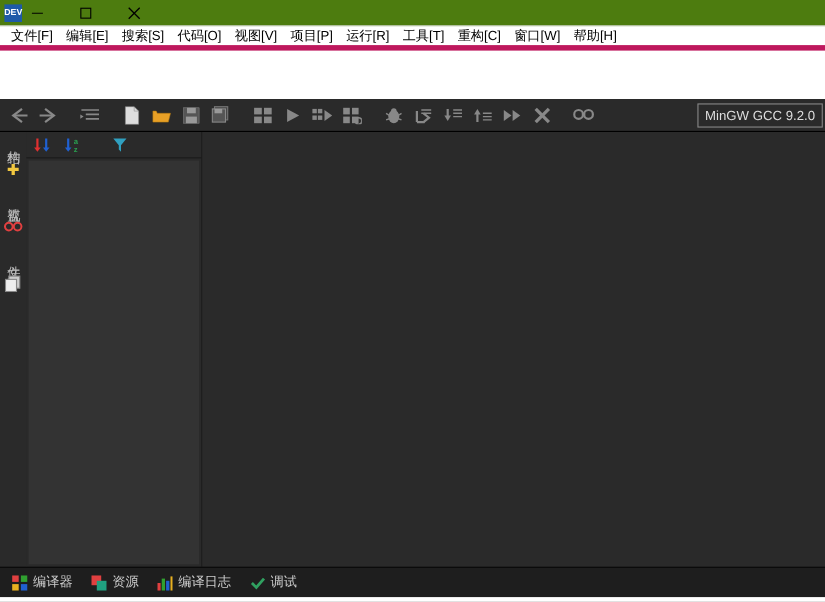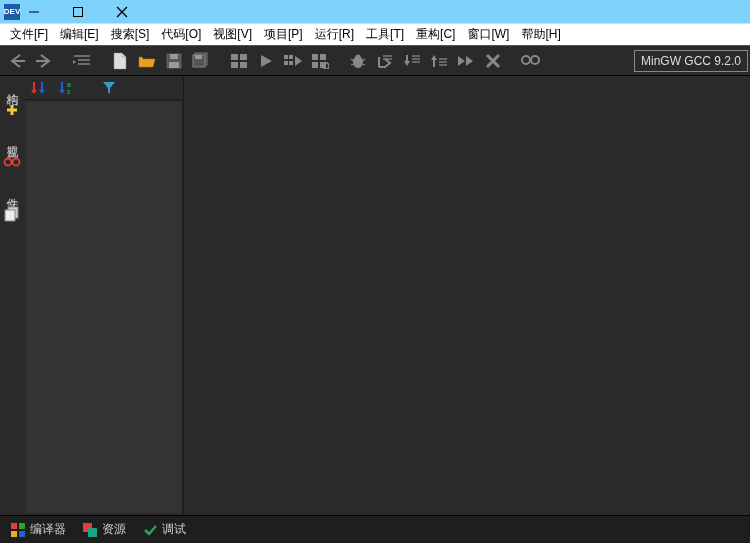--- a/index.html
+++ b/index.html
@@ -1,27 +1,27 @@
 <!DOCTYPE html>
 <html><head>
 <meta charset="utf-8">
 <style>
   * { margin: 0; padding: 0; box-sizing: border-box; }
   body { width: 750px; height: 547px; font-family: "Microsoft YaHei", sans-serif; font-size: 12px; background: #fff; overflow: hidden; display: flex; flex-direction: column; }
   
-  .titlebar { height: 24px; background: #7dd3fc; display: flex; align-items: center; padding: 0 4px; border-bottom: 1px solid #ddd; }
+  .titlebar { height: 24px; background: #4d7c0f; display: flex; align-items: center; padding: 0 4px; border-bottom: 1px solid #ddd; }
   .titlebar .app-icon { width: 16px; height: 16px; background: #1e5aa8; color: #fff; font-size: 8px; font-weight: bold; display: flex; align-items: center; justify-content: center; margin-right: 4px; }
   .titlebar .title { flex: 1; color: #000; }
   .titlebar .winbtns { display: flex; gap: 24px; }
   .titlebar .winbtn { width: 20px; height: 20px; display: flex; align-items: center; justify-content: center; cursor: default; }
   
-  .menubar { height: 22px; background: #fff; display: flex; align-items: center; padding: 0 4px; border-bottom: 1px solid #be185d; }
+  .menubar { height: 22px; background: #fff; display: flex; align-items: center; padding: 0 4px; border-bottom: 5px solid #be185d; }
   .menubar .mitem { padding: 2px 6px; color: #000; cursor: default; }
   
-  .toolbar { height: 30px; background: #2a2a2a; display: flex; align-items: center; padding: 0 2px; gap: 1px; border-bottom: 1px solid #000; }
+  .toolbar { height: 30px; background: #2a2a2a; display: flex; align-items: center; padding: 0 2px; gap: 1px; border-bottom: 1px solid #000; margin-top: 44px; }
   .tb-group { display: flex; align-items: center; gap: 1px; padding: 0 2px; }
   .tb-sep { width: 6px; height: 24px; }
   .tb-btn { width: 26px; height: 26px; display: flex; align-items: center; justify-content: center; cursor: default; }
   .tb-spacer { flex: 1; }
   .compiler-box { height: 22px; background: #2a2a2a; border: 1px solid #888; color: #ddd; padding: 2px 6px; font-size: 12px; min-width: 102px; display: flex; align-items: center; }
   
   .midrow { flex: 1; display: flex; min-height: 0; background: #2a2a2a; }
   
   .leftbar { width: 24px; background: #2a2a2a; display: flex; flex-direction: column; align-items: center; padding-top: 4px; gap: 12px; }
   .leftbar .vtab { writing-mode: vertical-rl; color: #bbb; font-size: 12px; padding: 4px 2px; cursor: default; }
@@ -312,20 +312,31 @@
       <svg width="14" height="14">
           <rect x="0" y="0" width="9" height="9" fill="#e04040"></rect>
           <rect x="5" y="5" width="9" height="9" fill="#20a080"></rect>
         </svg>
     </span>
     <span>资源</span>
   </div>
   <div class="btab">
     <span class="bicon">
       <svg width="14" height="14">
+          <rect x="0" y="7" width="3" height="7" fill="#e04040"></rect>
+          <rect x="4" y="3" width="3" height="11" fill="#30a030"></rect>
+          <rect x="8" y="5" width="3" height="9" fill="#2060d0"></rect>
+          <rect x="12" y="1" width="2" height="13" fill="#e8b020"></rect>
+        </svg>
+    </span>
+    <span>编译日志</span>
+  </div>
+  <div class="btab">
+    <span class="bicon">
+      <svg width="14" height="14">
           <path d="M2 7 L6 11 L13 3" fill="none" stroke="#30a060" stroke-width="2.5"></path>
         </svg>
     </span>
     <span>调试</span>
   </div>
 </div>
 
 <div class="statusbar"></div>
 
 </body></html>

